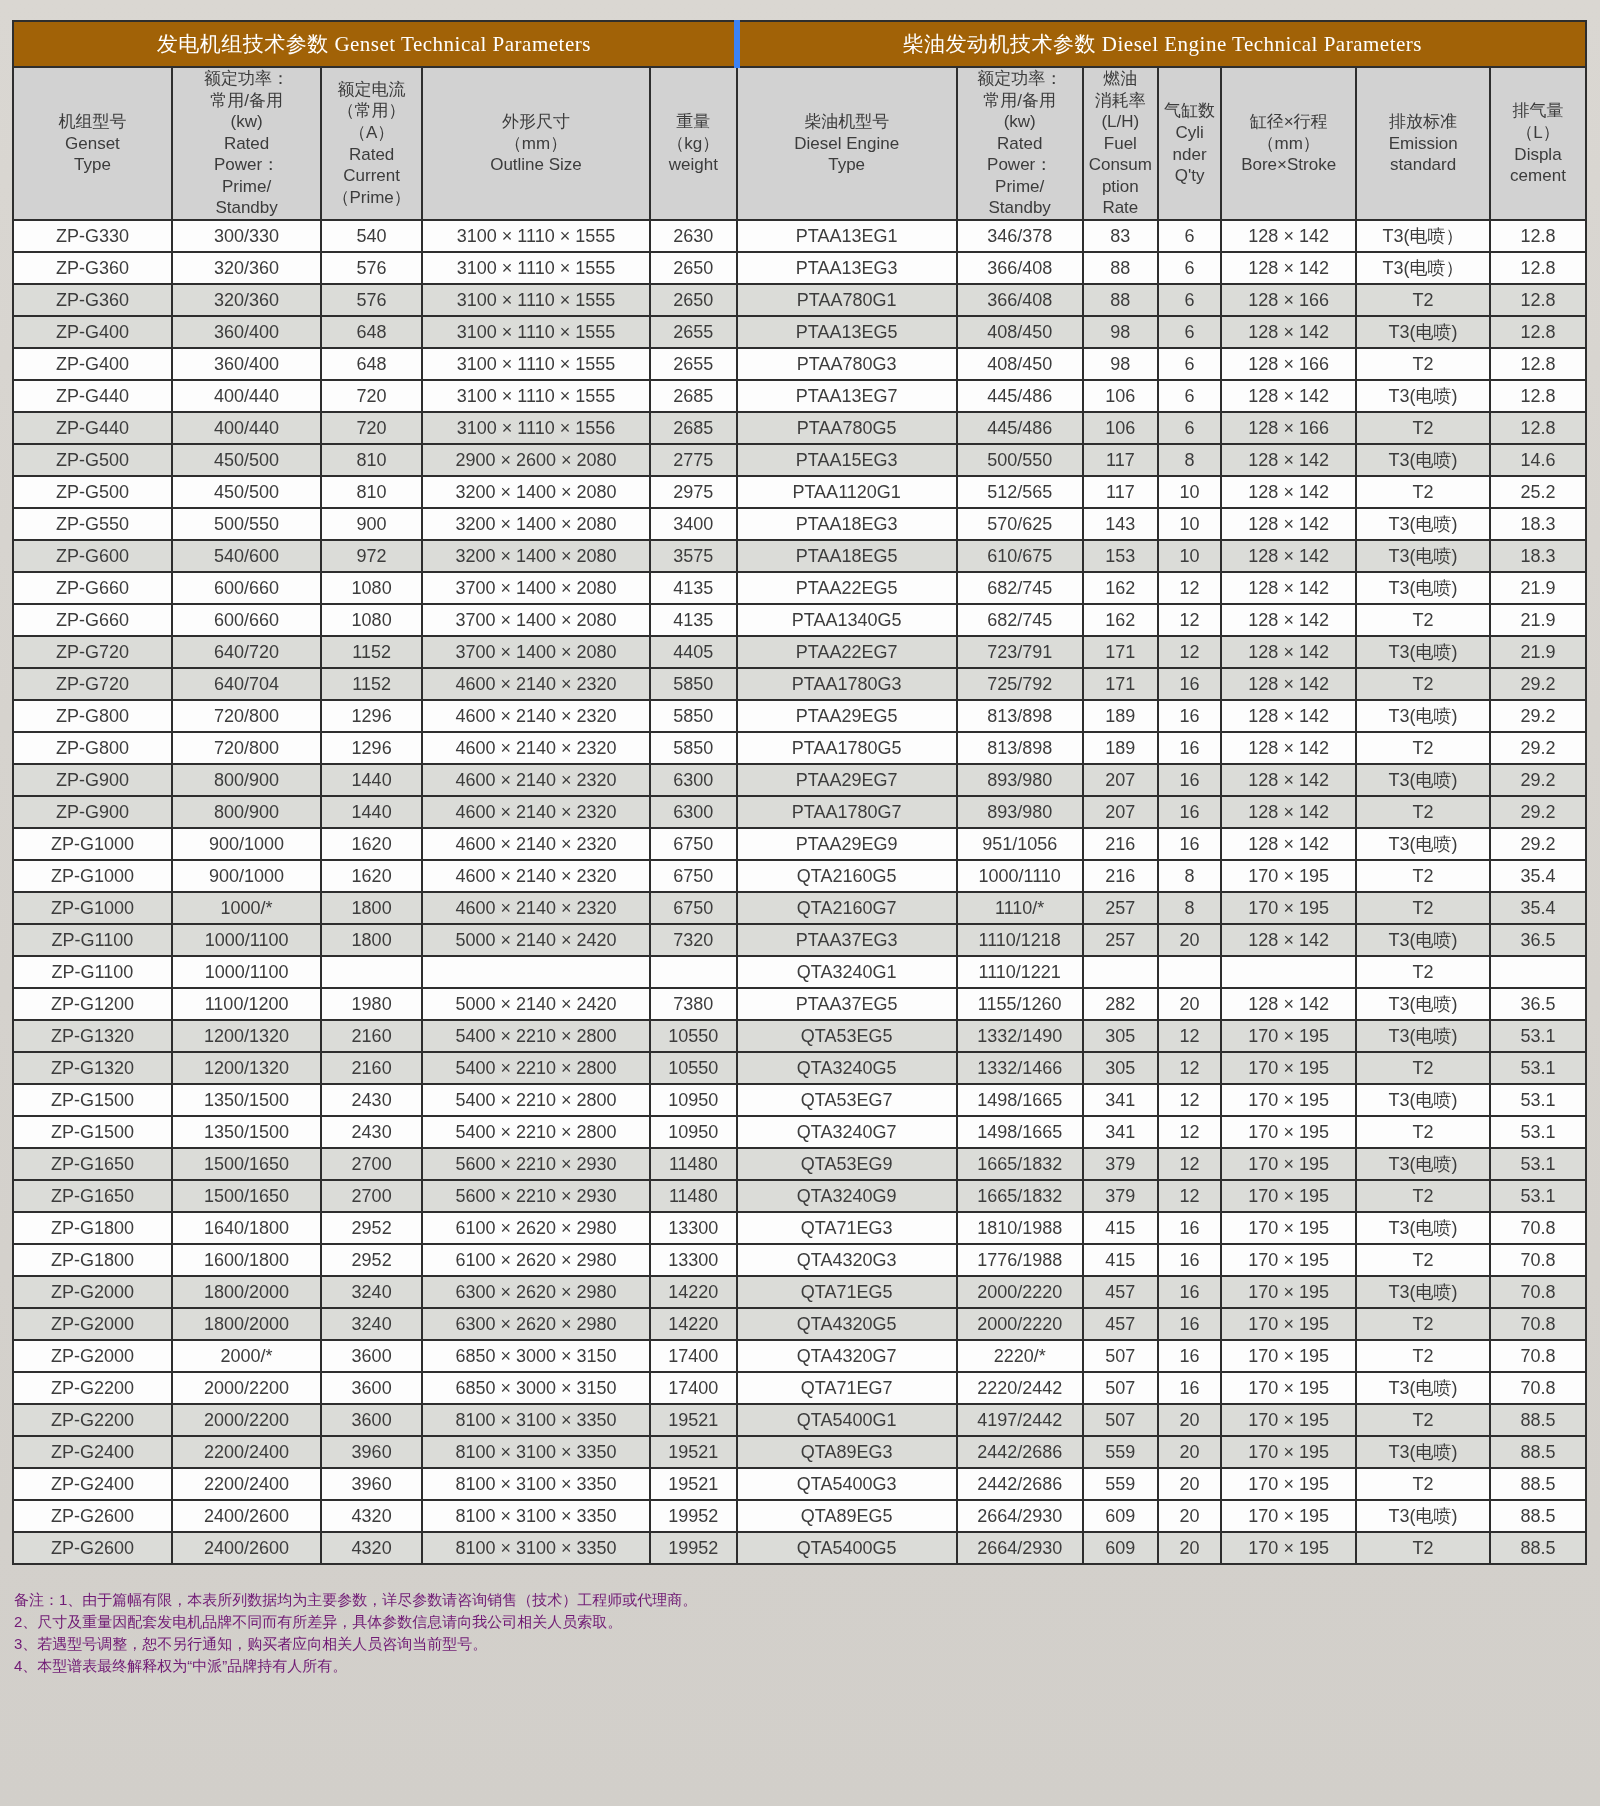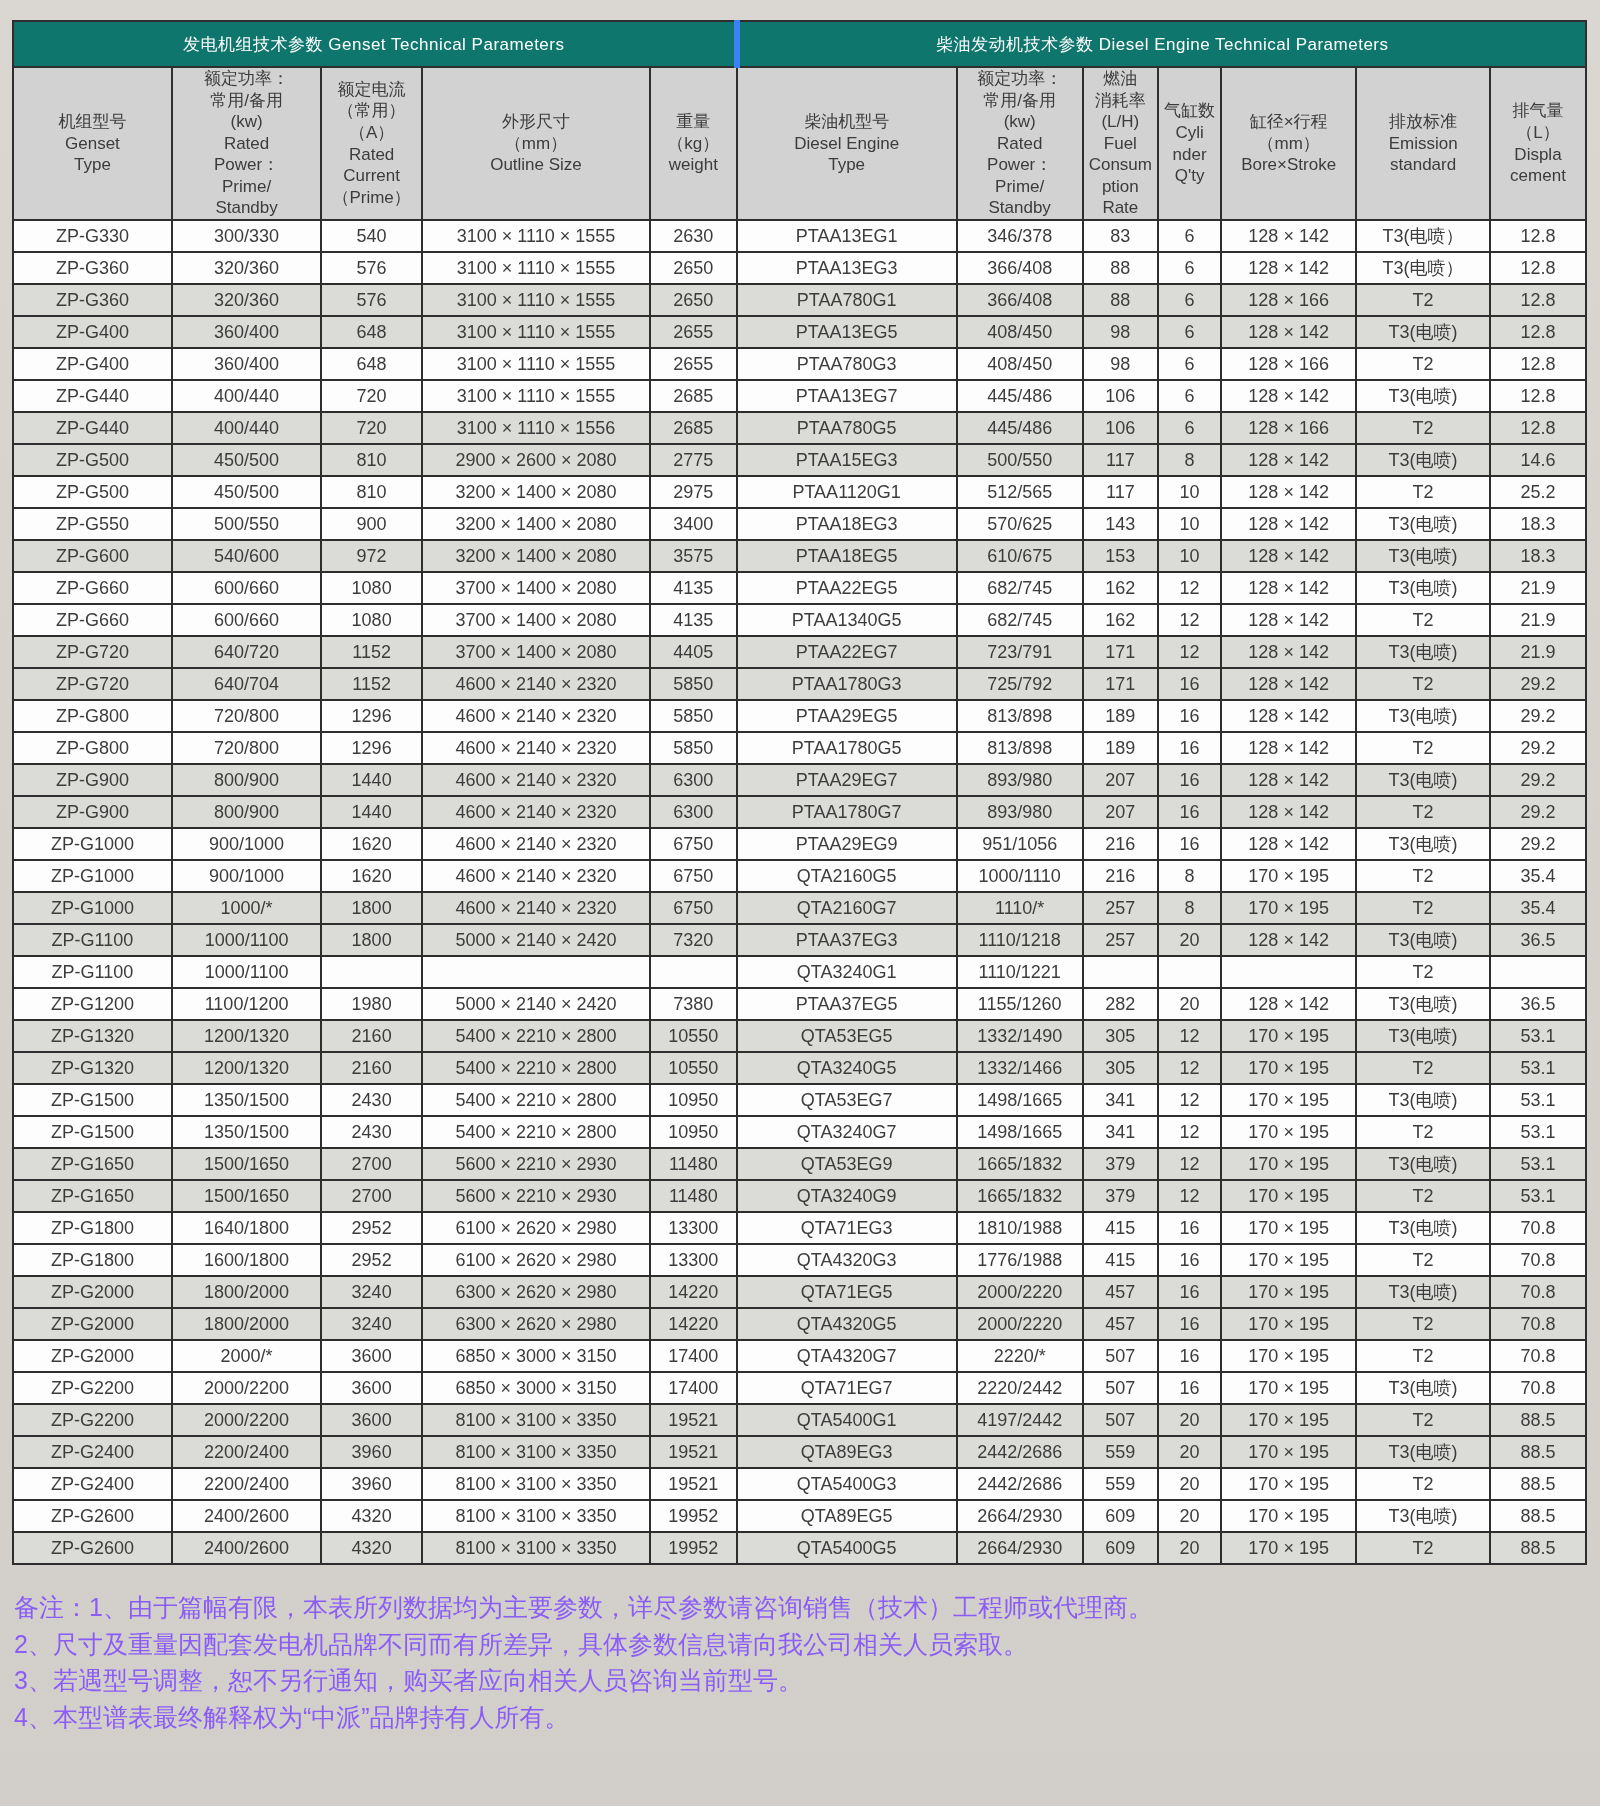--- a/index.html
+++ b/index.html
@@ -17,25 +17,26 @@
   }
   table.spec th, table.spec td{
     border:2px solid #2e2e2e;
     text-align:center;
     vertical-align:middle;
     padding:0;
     overflow:hidden;
   }
   th.group{
     height:44px;
-    background:#0f766e;
+    background:#a16207;
     color:#ffffff;
     font-weight:normal;
-    font-size:17px;
+    font-size:21px;
     letter-spacing:0.5px;
+    font-family:Liberation Serif, serif;
   }
   th.group.right{border-left:6px solid #3b82f6;}
   th.colhead{
     height:140px;
     background:#d2d2d2;
     color:#3c3c3c;
     font-weight:normal;
     font-size:17px;
     line-height:1.27;
     white-space:pre-line;
@@ -44,22 +45,22 @@
   tbody td{
     height:30px;
     background:#fdfdfd;
     font-size:18px;
     color:#3c3c3c;
   }
   tbody tr.shaded td{background:#dbdcd8;}
   .notes{
     margin-top:24px;
     margin-left:2px;
-    font-size:25px;
-    color:#8b5cf6;
+    font-size:15px;
+    color:#701a75;
     line-height:1.46;
   }
   .notes .note-line{white-space:nowrap;}
 </style>
 </head>
 <body>
 
 <div class="page">
 
   <table class="spec">

